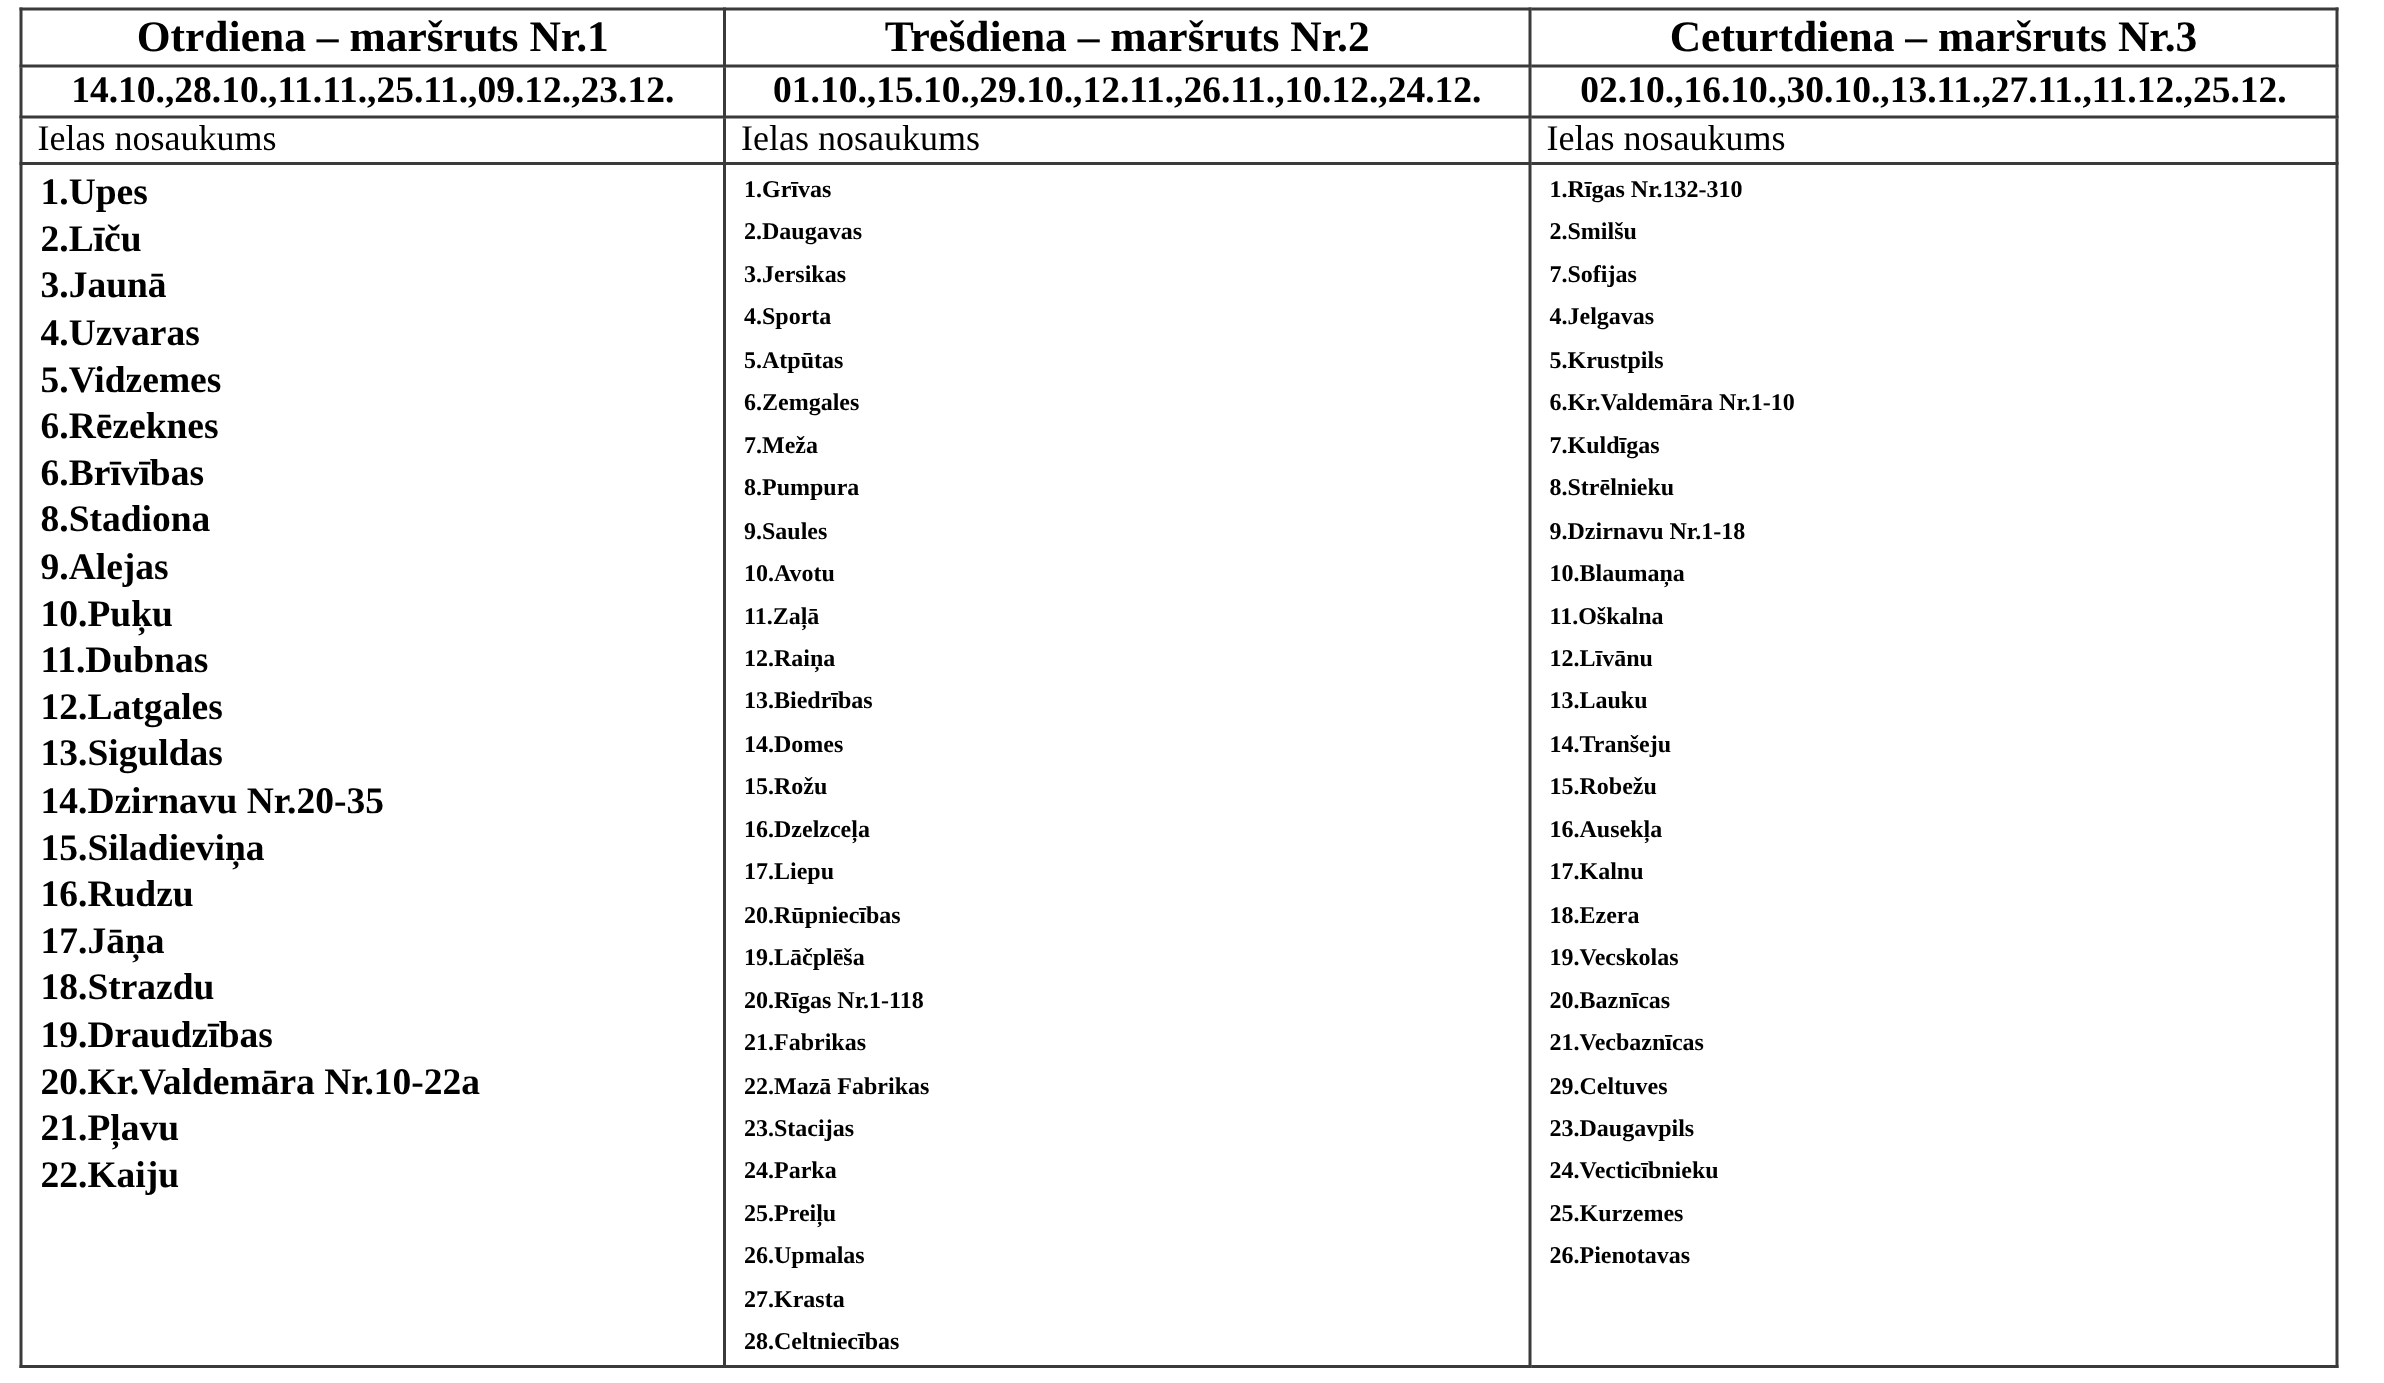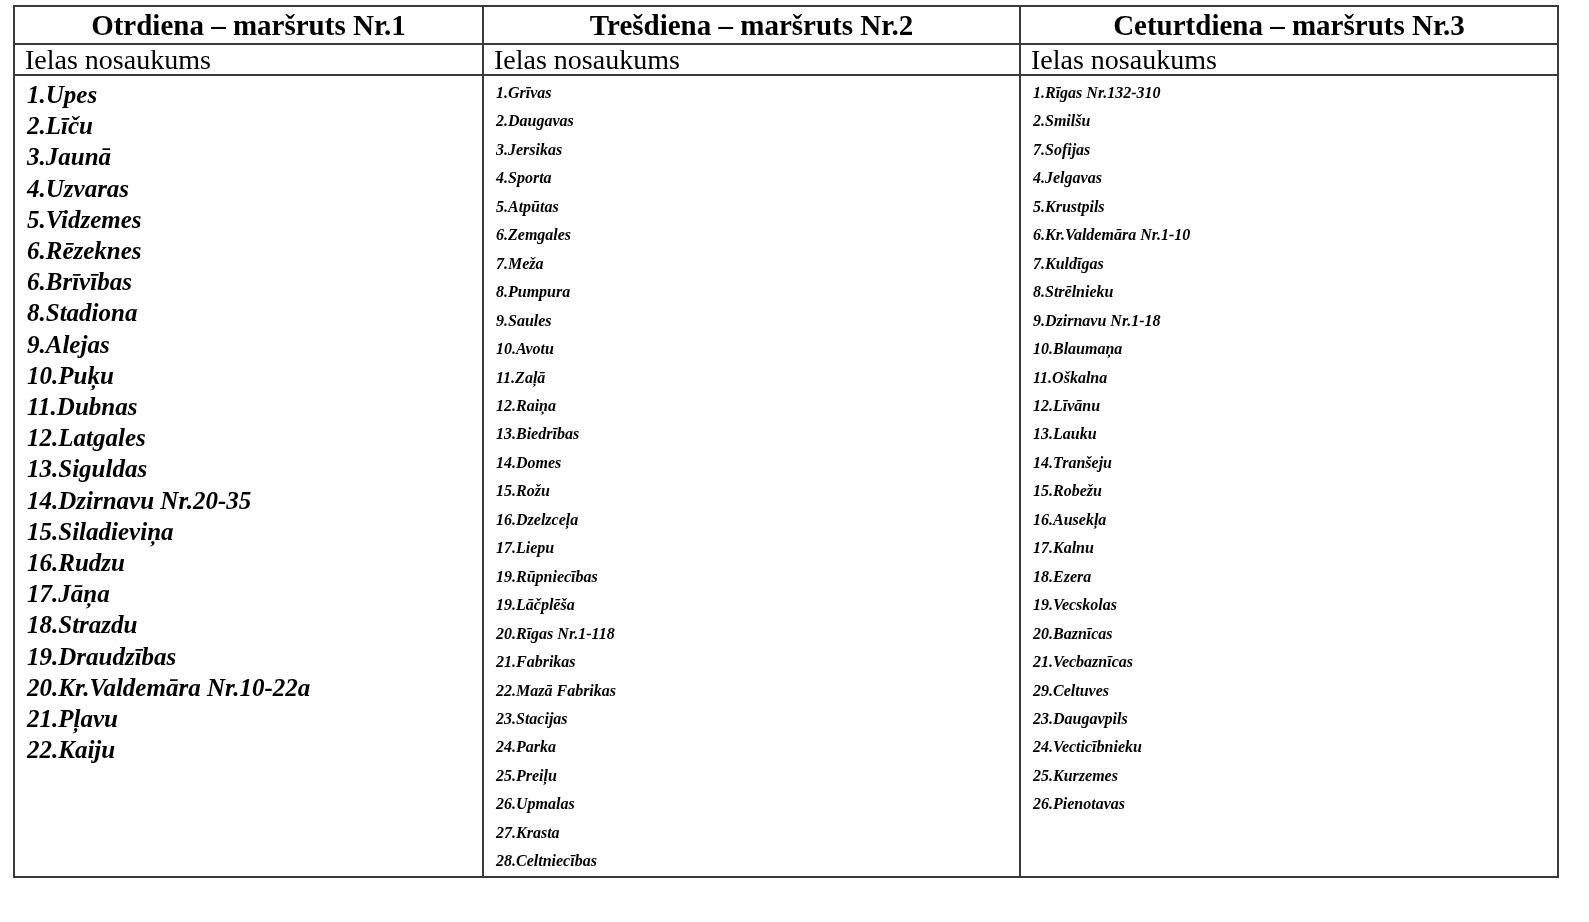--- a/index.html
+++ b/index.html
@@ -10,40 +10,45 @@
       width: 1544px; border-collapse: collapse; table-layout: fixed;
     }
     table.routes td {
       border: 2px solid #3a3a3a; vertical-align: top; padding: 0;
     }
     col.c1 { width: 469px; }
     col.c2 { width: 537px; }
     col.c3 { width: 538px; }
     .title-cell { height: 36px; text-align: center; font-weight: bold; font-size: 29px; line-height: 36px; }
     .dates-cell { height: 32px; text-align: center; font-weight: bold; font-size: 25px; line-height: 32px; white-space: nowrap; }
-    .label-cell { height: 29px; font-size: 28px; line-height: 29px; padding-left: 10px !important; }
-    .body-cell { height: 797px; padding-left: 12px !important; padding-top: 3px !important; font-style: italic; }
+    .label-cell { height: 29px; font-size: 24px; line-height: 29px; padding-left: 10px !important; }
+    .body-cell { height: 797px; padding-left: 12px !important; padding-top: 3px !important; }
     ol.streets { list-style: none; margin: 0; padding: 0; font-weight: bold; }
     ol.streets.s1 li { font-size: 25px; line-height: 31.2px; }
     ol.streets.s2 li, ol.streets.s3 li { font-size: 16px; line-height: 28.45px; }
   </style>
 </head>
 <body>
 
 <table class="routes">
   <colgroup>
       <col class="c1">
       <col class="c2">
       <col class="c3">
     </colgroup>
   <tbody>
       <tr>
     <td class="title-cell">Otrdiena – maršruts Nr.1</td>
     <td class="title-cell">Trešdiena – maršruts Nr.2</td>
     <td class="title-cell">Ceturtdiena – maršruts Nr.3</td>
+  </tr>
+  <tr>
+    <td class="dates-cell">14.10.,28.10.,11.11.,25.11.,09.12.,23.12.</td>
+    <td class="dates-cell">01.10.,15.10.,29.10.,12.11.,26.11.,10.12.,24.12.</td>
+    <td class="dates-cell">02.10.,16.10.,30.10.,13.11.,27.11.,11.12.,25.12.</td>
   </tr>
   <tr>
     <td class="label-cell">Ielas nosaukums</td>
     <td class="label-cell">Ielas nosaukums</td>
     <td class="label-cell">Ielas nosaukums</td>
   </tr>
   <tr>
     <td class="body-cell">
       <ol class="streets s1">
             <li>1.Upes</li>
@@ -82,21 +87,21 @@
             <li>8.Pumpura</li>
             <li>9.Saules</li>
             <li>10.Avotu</li>
             <li>11.Zaļā</li>
             <li>12.Raiņa</li>
             <li>13.Biedrības</li>
             <li>14.Domes</li>
             <li>15.Rožu</li>
             <li>16.Dzelzceļa</li>
             <li>17.Liepu</li>
-            <li>19.Rūpniecības</li>
+            <li>20.Rūpniecības</li>
             <li>19.Lāčplēša</li>
             <li>20.Rīgas Nr.1-118</li>
             <li>21.Fabrikas</li>
             <li>22.Mazā Fabrikas</li>
             <li>23.Stacijas</li>
             <li>24.Parka</li>
             <li>25.Preiļu</li>
             <li>26.Upmalas</li>
             <li>27.Krasta</li>
             <li>28.Celtniecības</li>

